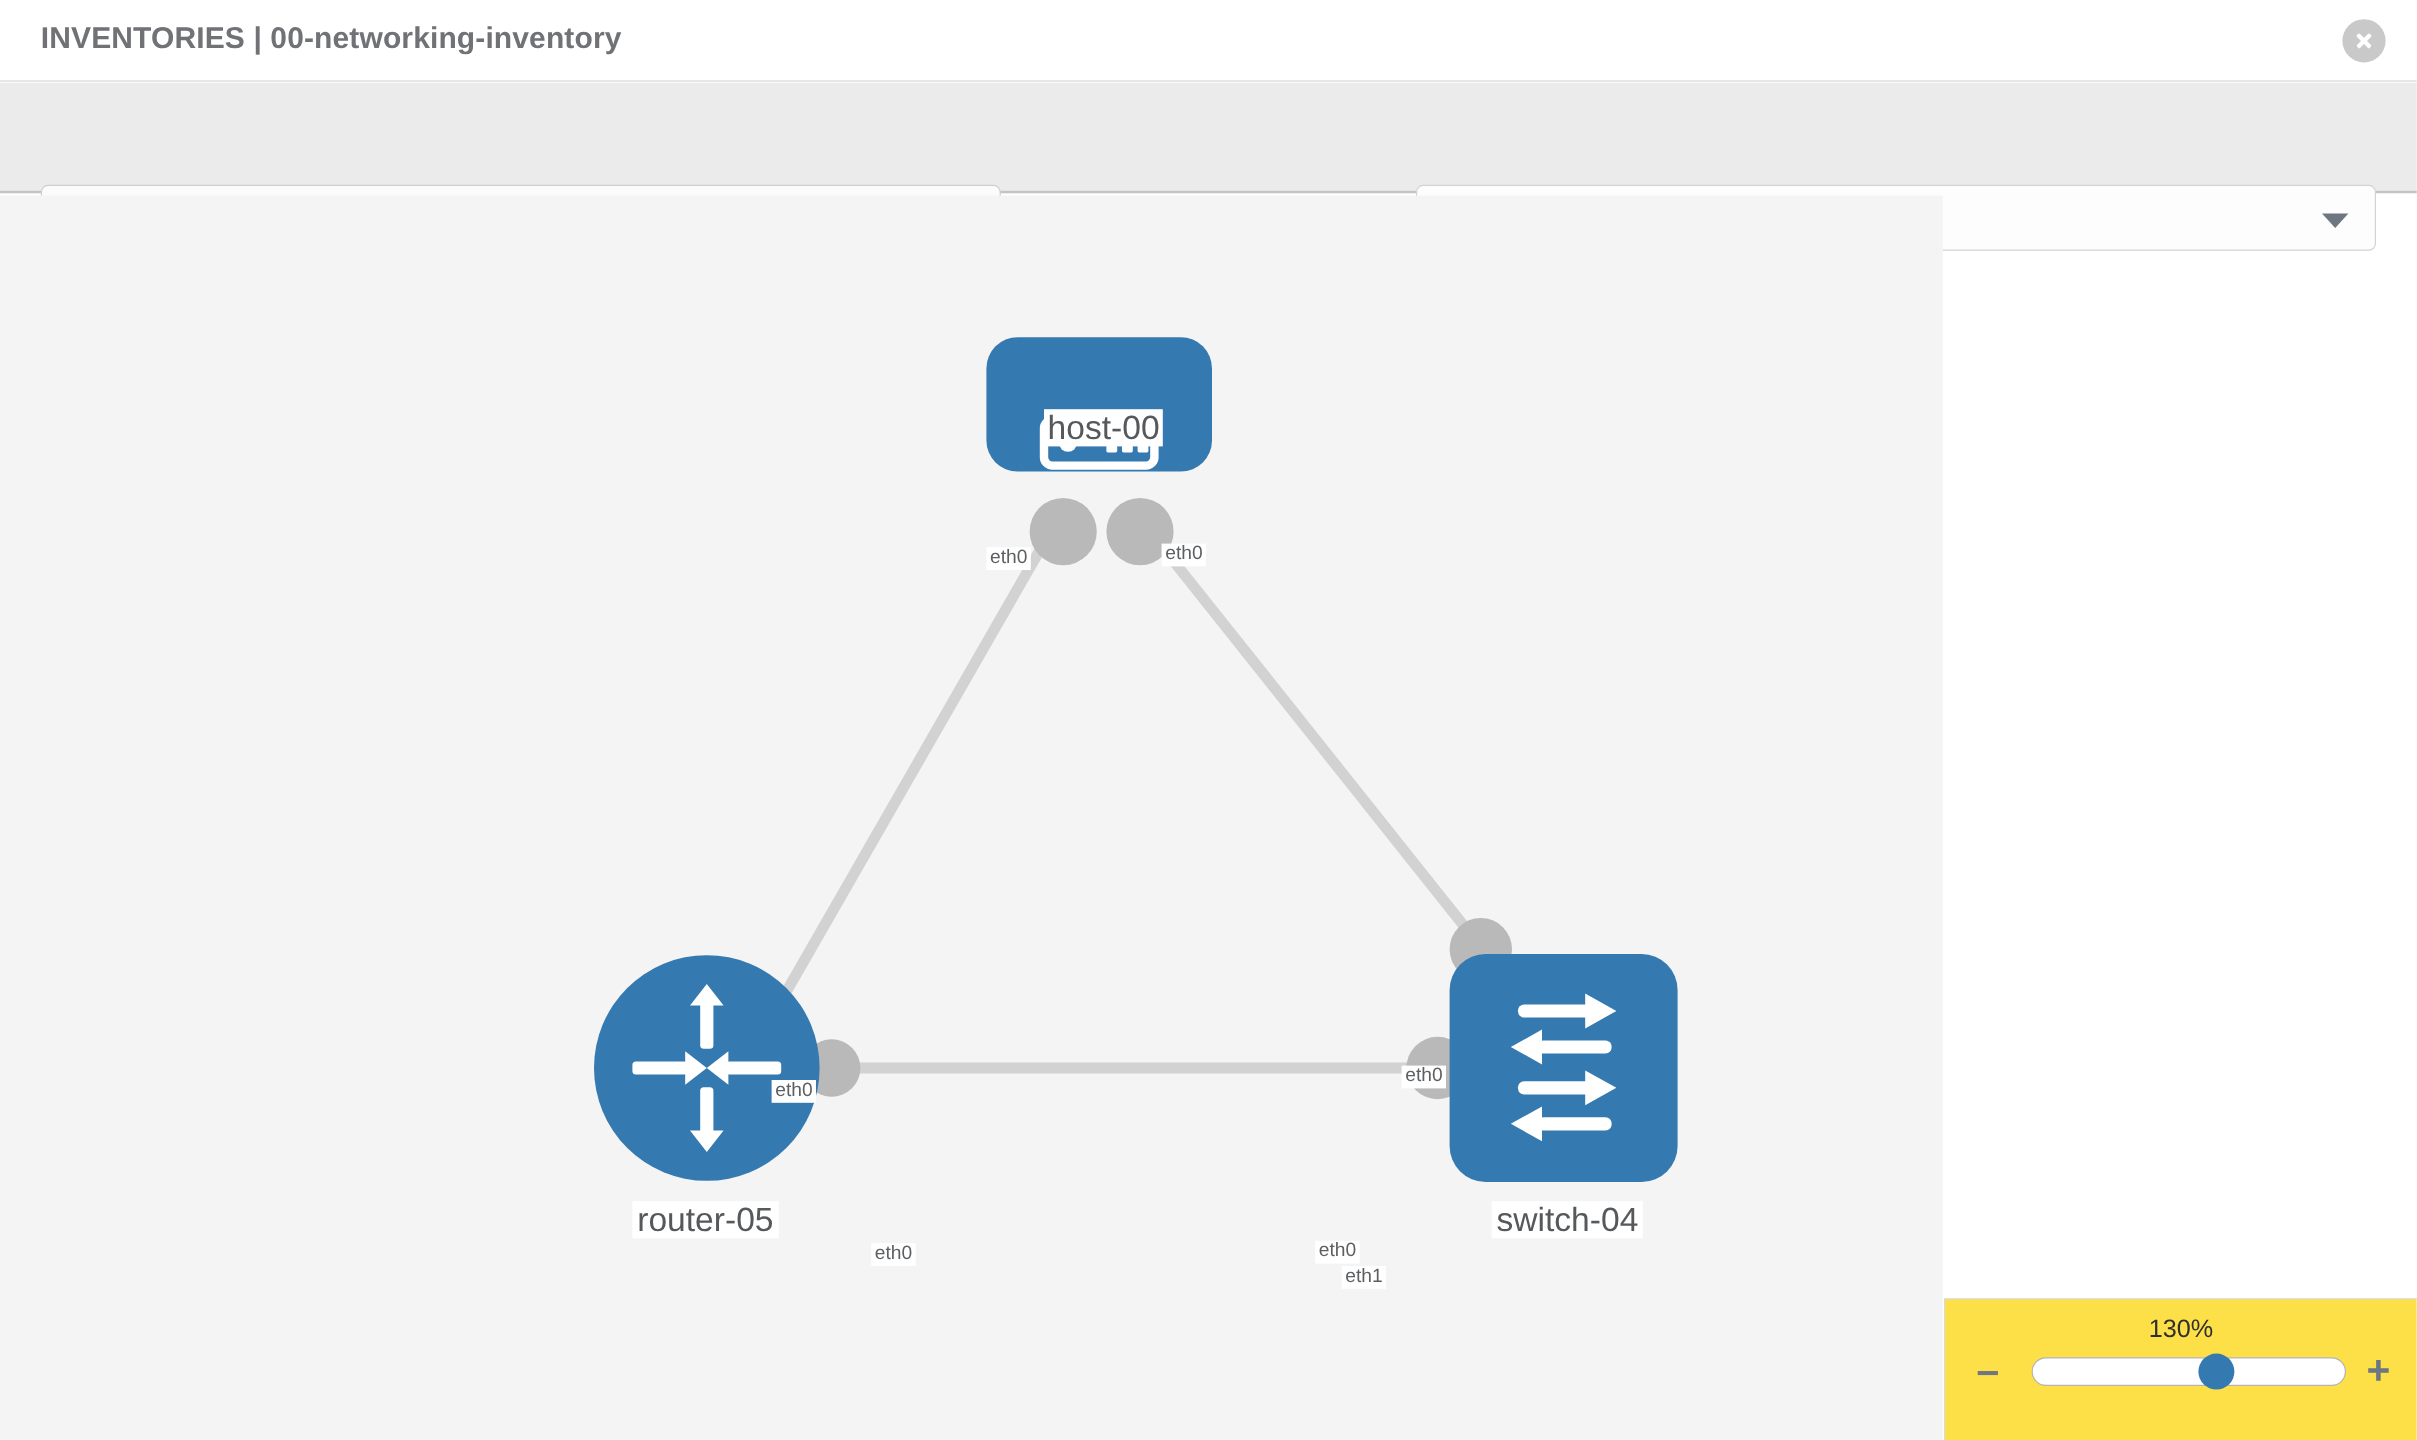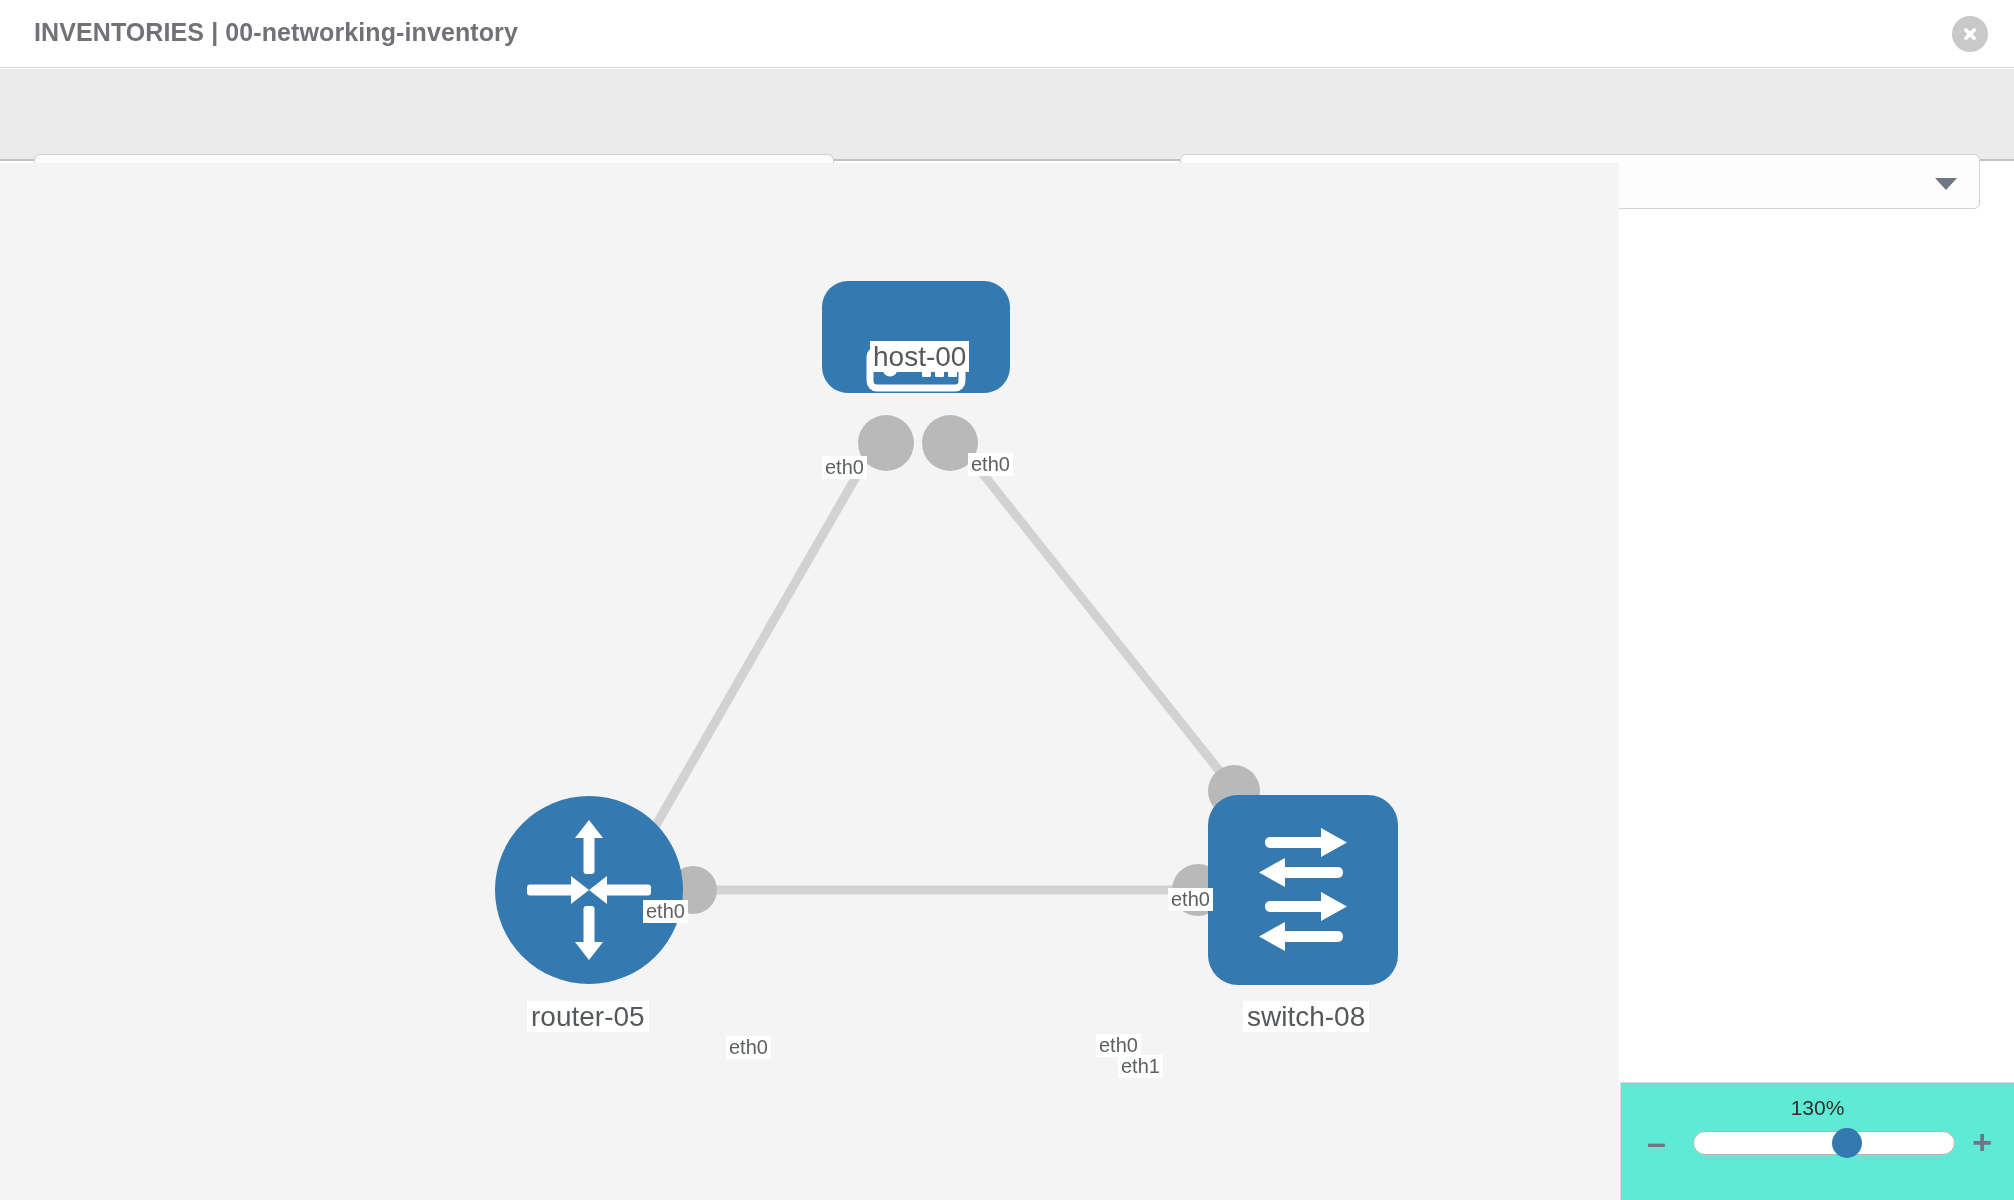--- a/index.html
+++ b/index.html
@@ -92,27 +92,27 @@
 
   
   .lbl {
     position: absolute;
     background: #ffffff;
     color: #56595c;
     white-space: nowrap;
     line-height: 1.05;
   }
   .node-lbl { font-size: 28px; }
-  .edge-lbl { font-size: 20px; color: #5d6063; }
+  .edge-lbl { font-size: 16px; color: #5d6063; }
 
   
   .zoom-widget {
     position: absolute; left: 1620px; top: 1082px;
     width: 394px; height: 118px;
-    background: #5eead4;
+    background: #fde047;
     border: 1px solid #d9d9d9;
     border-right: none; border-bottom: none;
   }
   .zoom-pct {
     position: absolute; left: 0; right: 0; top: 13px;
     text-align: center; font-size: 21px; color: #2f2f2f;
   }
   .zoom-minus, .zoom-plus {
     position: absolute; top: 42px;
     color: #6d7681; font-size: 34px; font-weight: bold;
@@ -249,21 +249,21 @@
           <rect x="-22" y="41" width="62" height="11" rx="5"></rect>
           <path d="M-44 46.5 L-18 61 L-18 32 Z"></path>
         </g>
       </g>
     </svg>
 
     <span class="lbl node-lbl" style="left:870px; top:178px; padding:1px 3px;">host-00</span>
 
     <span class="lbl node-lbl" style="left:527px; top:838px; padding:1px 4px;">router-05</span>
 
-    <span class="lbl node-lbl" style="left:1243px; top:838px; padding:1px 4px;">switch-08</span>
+    <span class="lbl node-lbl" style="left:1243px; top:838px; padding:1px 4px;">switch-04</span>
 
     <span class="lbl edge-lbl" style="left:822px; top:293px; padding:1px 3px;">eth0</span>
 
     <span class="lbl edge-lbl" style="left:968px; top:290px; padding:1px 3px;">eth0</span>
 
     <span class="lbl edge-lbl" style="left:643px; top:737px; padding:1px 3px;">eth0</span>
 
     <span class="lbl edge-lbl" style="left:1168px; top:725px; padding:1px 3px;">eth0</span>
 
     <span class="lbl edge-lbl" style="left:726px; top:873px; padding:1px 3px;">eth0</span>

